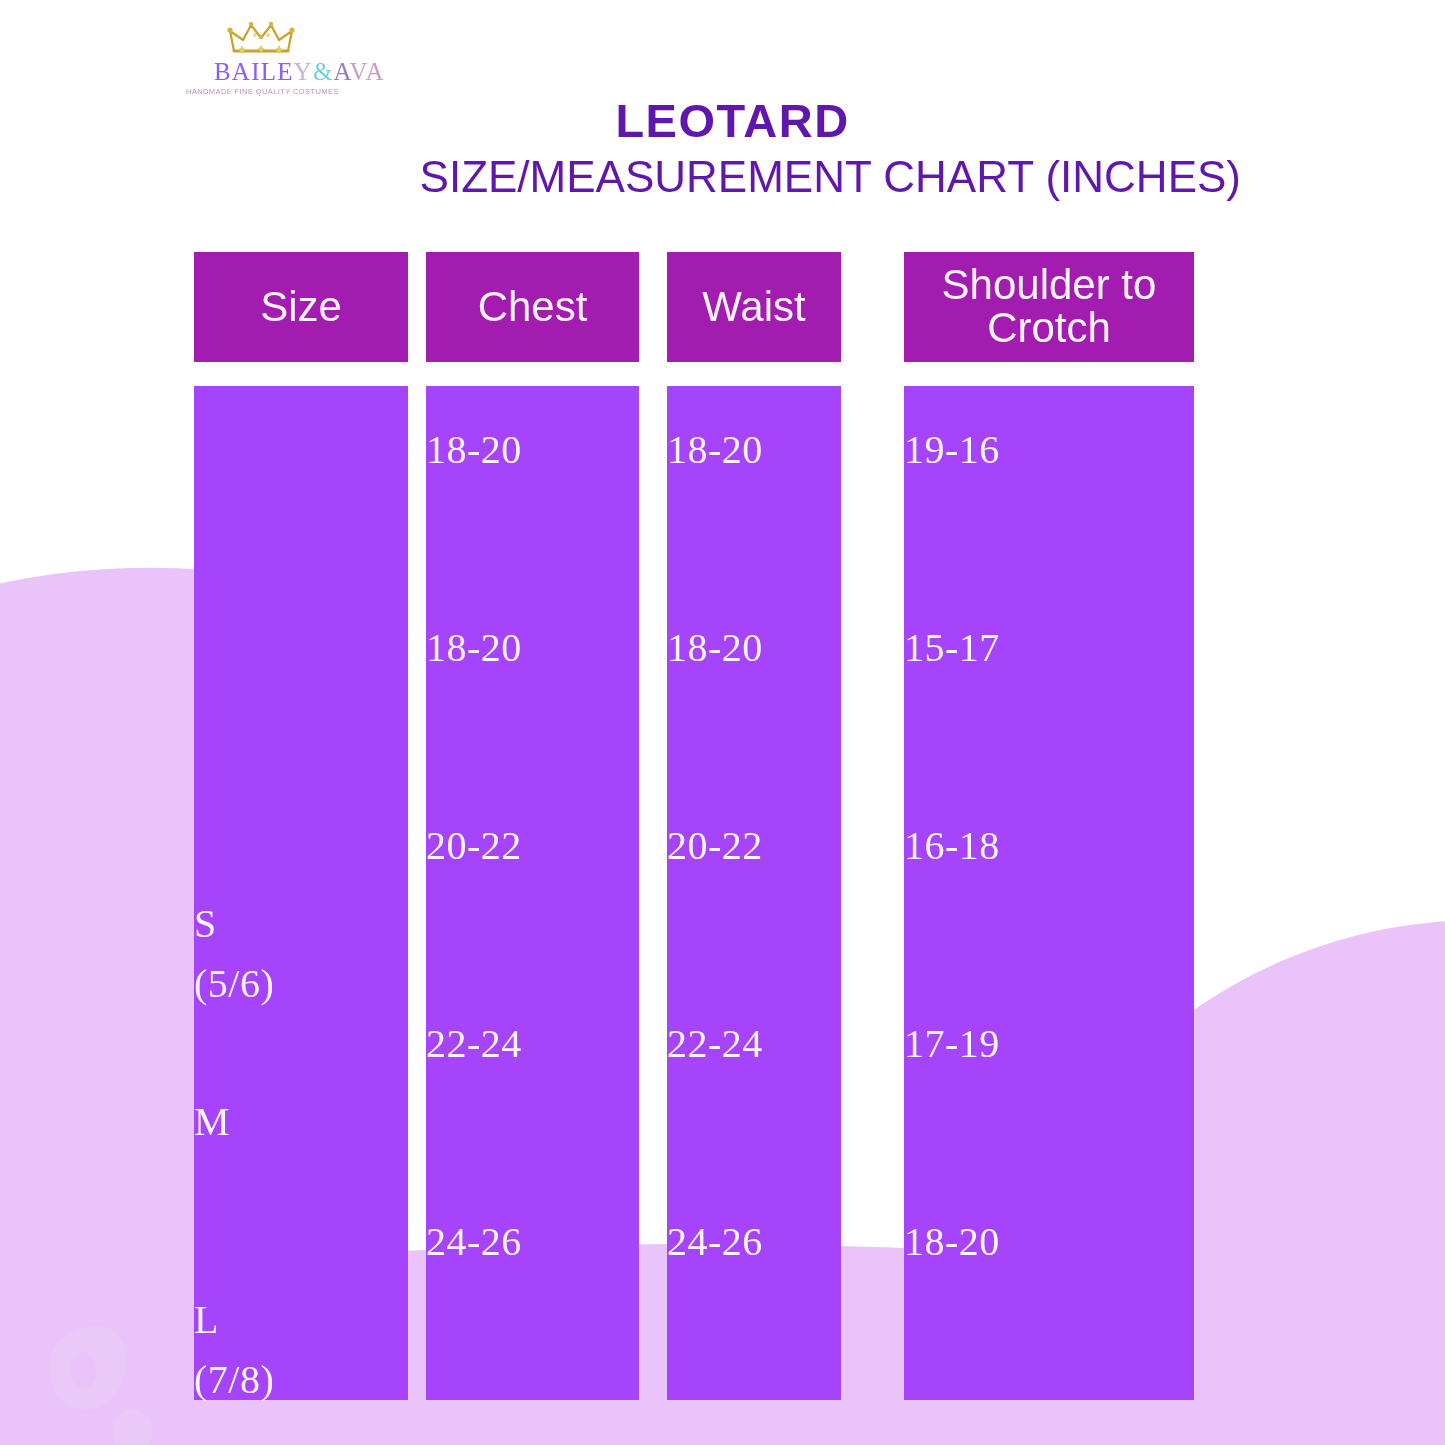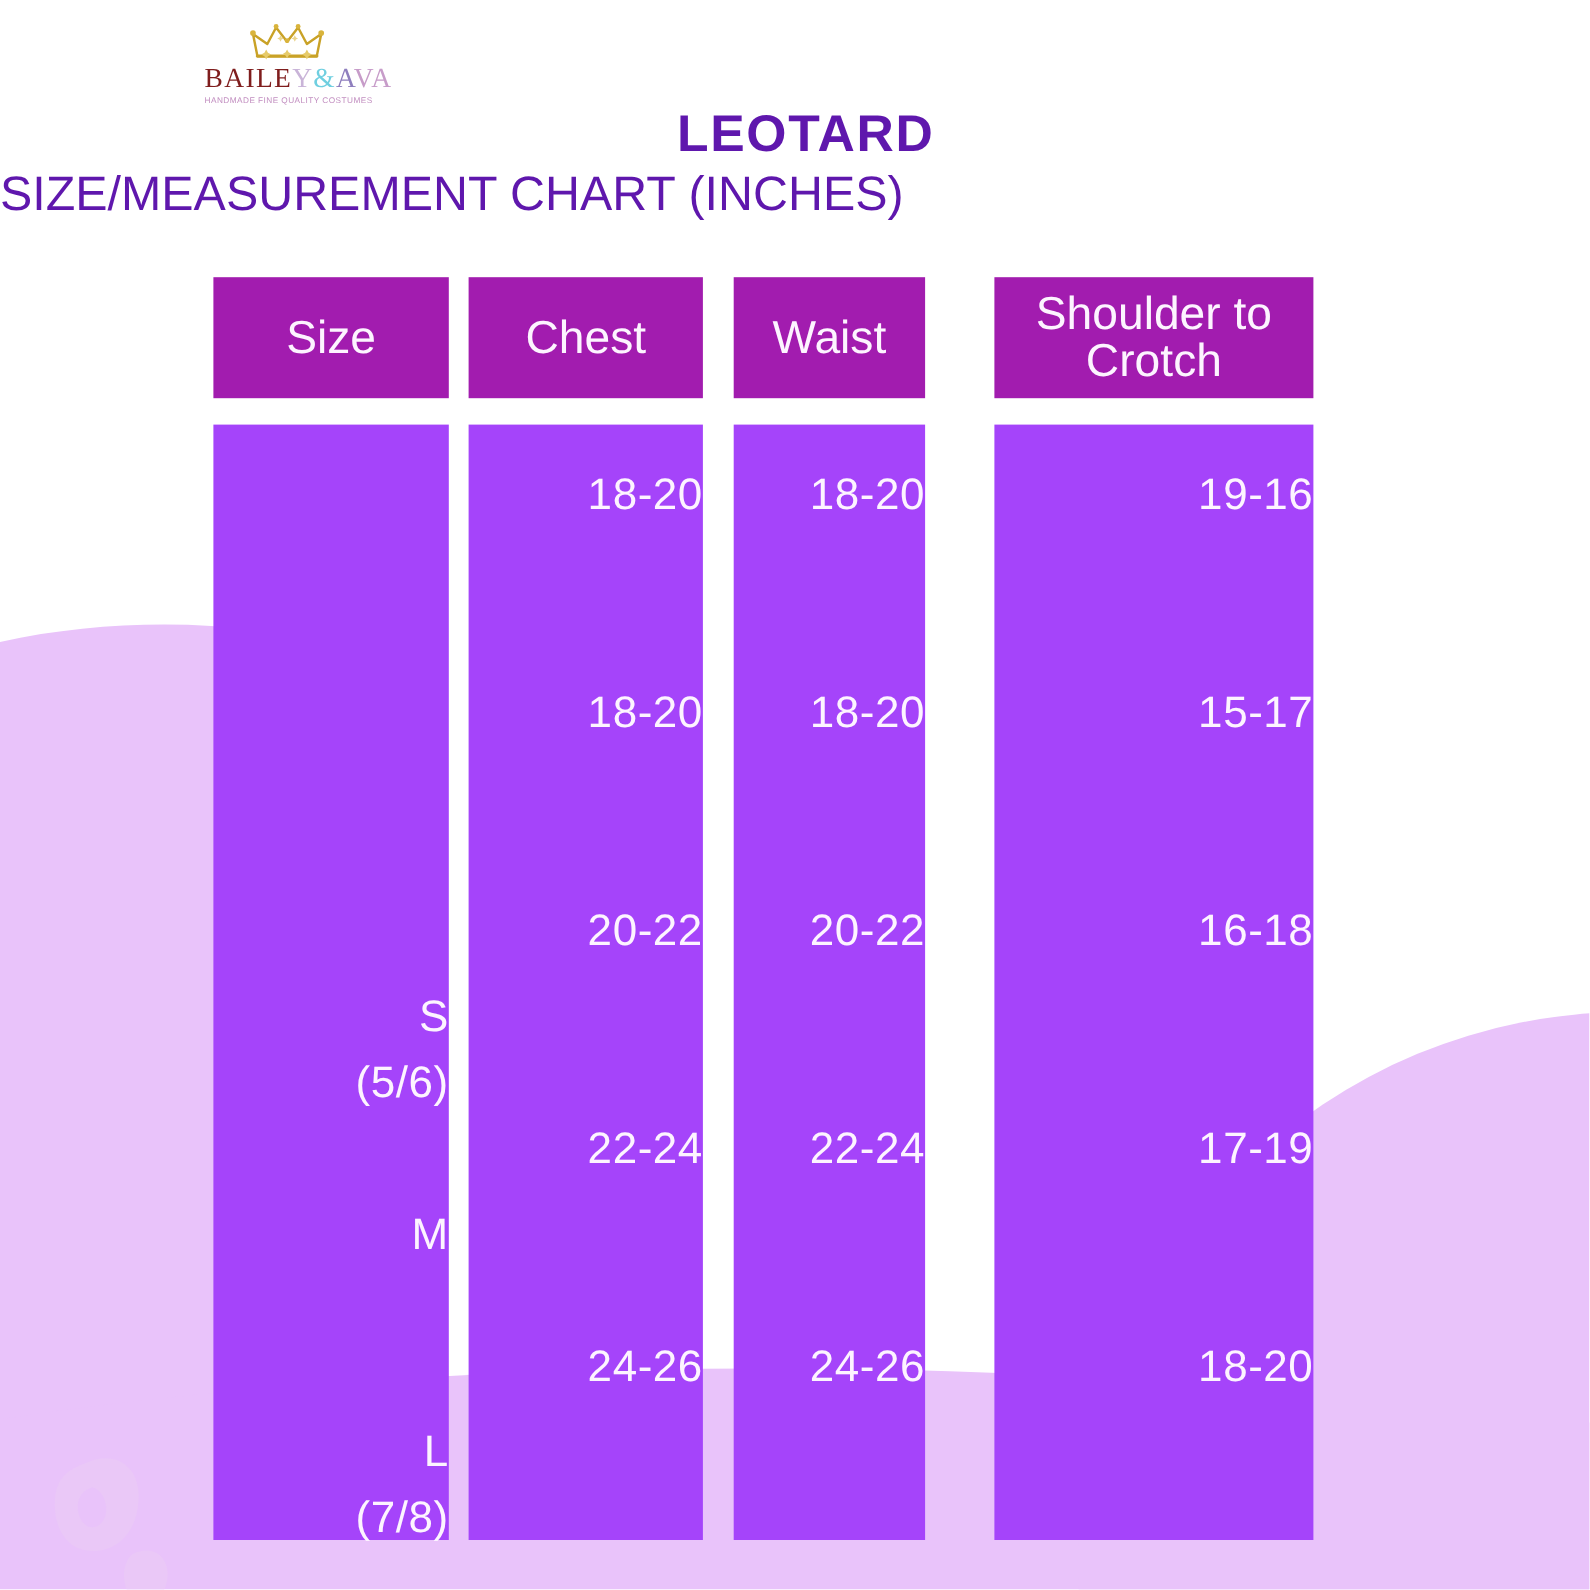--- a/index.html
+++ b/index.html
@@ -32,21 +32,21 @@
   }
   #logo-crown { display:block; margin:0 auto; }
   #logo-name {
     font-family:"Liberation Serif", serif;
     font-size:25px;
     letter-spacing:1.2px;
     line-height:1;
     margin-top:1px;
     white-space:nowrap;
   }
-  #logo-name .l1 { color:#7f1d1d; }
+  #logo-name .l1 { color:#8b5cf6;margin-left:28px; }
   #logo-name .l2 { color:#c9b4d8; }
   #logo-name .l3 { color:#6fcfe0; }
   #logo-name .l4 { color:#8f7fbe; }
   #logo-name .l5 { color:#c79cc9; }
   #logo-tag {
     font-family:"Liberation Sans", sans-serif;
     font-size:7.5px;
     letter-spacing:0.4px;
     color:#c28ec0;
     margin-top:3px;
@@ -60,21 +60,21 @@
     font-family:"Liberation Sans", sans-serif;
     font-weight:bold;
     font-size:47px;
     letter-spacing:1.5px;
     color:#5f17ad;
     z-index:5;
     padding-left:20px;
   }
   #title-sub {
     position:absolute; left:0; top:152px; width:1241px;
-    text-align:left;
+    text-align:right;
     font-family:"Liberation Sans", sans-serif;
     font-weight:normal;
     font-size:44px;
     letter-spacing:0px;
     color:#5f17ad;
     z-index:5;
   }
 
   
   #table {
@@ -103,25 +103,26 @@
     letter-spacing:0px;
     padding:0 6px;
   }
   .body {
     position:absolute; left:0; top:134px;
     width:100%; height:1014px;
     background:#a544fa;
   }
   .cell {
     position:absolute; left:0; width:100%;
-    text-align:right;
+    text-align:left;
     color:#fdf4ff;
     font-size:40px;
     letter-spacing:0.5px;
     line-height:1.0;
+    font-family:Liberation Serif, serif;
   }
   .cell.size-cell { font-size:40px; }
   .cell.size-cell .sz-line1 { display:block; }
   .cell.size-cell .sz-line2 { display:block; margin-top:20px; }
 
   
   #col-size  { left:0px;   width:214px; }
   #col-chest { left:232px; width:213px; }
   #col-waist { left:473px; width:174px; }
   #col-stc   { left:710px; width:290px; }

